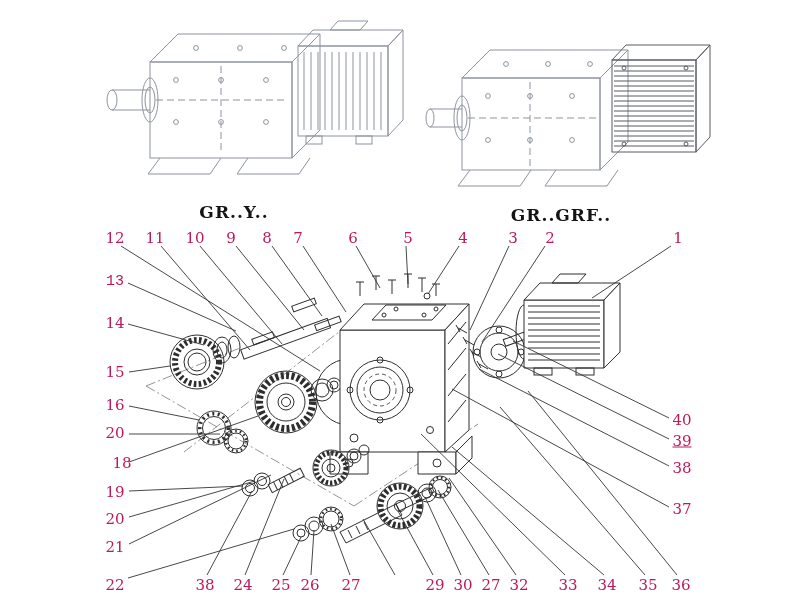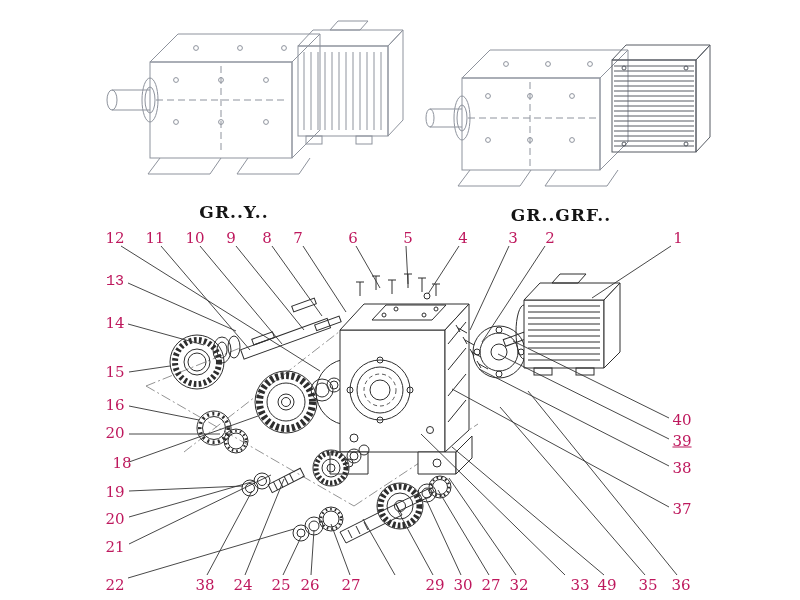--- a/index.html
+++ b/index.html
@@ -324,22 +324,22 @@
       <div class="callout" style="left: 205px; top: 585px;">38</div>
       <div class="callout" style="left: 243px; top: 585px;">24</div>
       <div class="callout" style="left: 281px; top: 585px;">25</div>
       <div class="callout" style="left: 310px; top: 585px;">26</div>
       <div class="callout" style="left: 351px; top: 585px;">27</div>
       <div class="callout" style="left: 396px; top: 585px; margin-top: 32px;">28</div>
       <div class="callout" style="left: 435px; top: 585px;">29</div>
       <div class="callout" style="left: 463px; top: 585px;">30</div>
       <div class="callout" style="left: 491px; top: 585px;">27</div>
       <div class="callout" style="left: 519px; top: 585px;">32</div>
-      <div class="callout" style="left: 568px; top: 585px; margin-left: 12px;">33</div>
-      <div class="callout" style="left: 607px; top: 585px;">49</div>
+      <div class="callout" style="left: 568px; top: 585px;">33</div>
+      <div class="callout" style="left: 607px; top: 585px;">34</div>
       <div class="callout" style="left: 648px; top: 585px;">35</div>
       <div class="callout" style="left: 681px; top: 585px;">36</div>
       <div class="callout" style="left: 682px; top: 509px; text-align: center;">37</div>
       <div class="callout" style="left: 682px; top: 468px; text-align: right;">38</div>
       <div class="callout" style="left: 682px; top: 441px; text-decoration: underline;">39</div>
       <div class="callout" style="left: 682px; top: 420px;">40</div>
     </div>
 
 </div>
 

